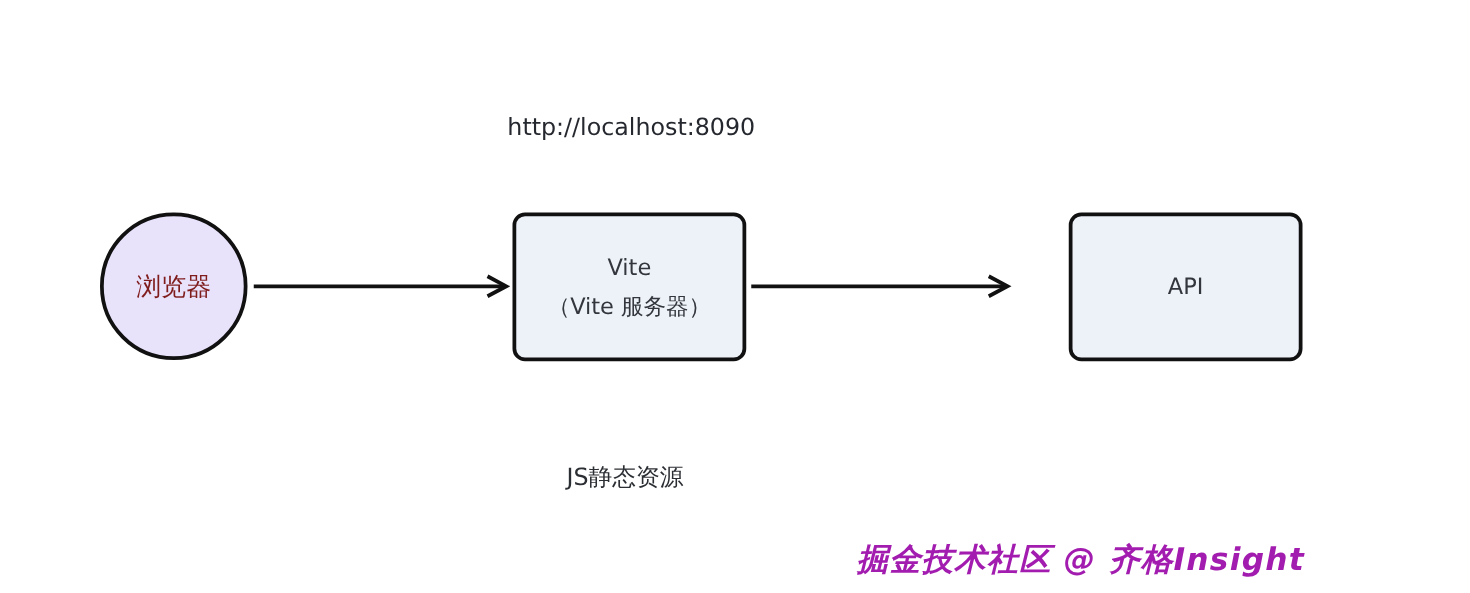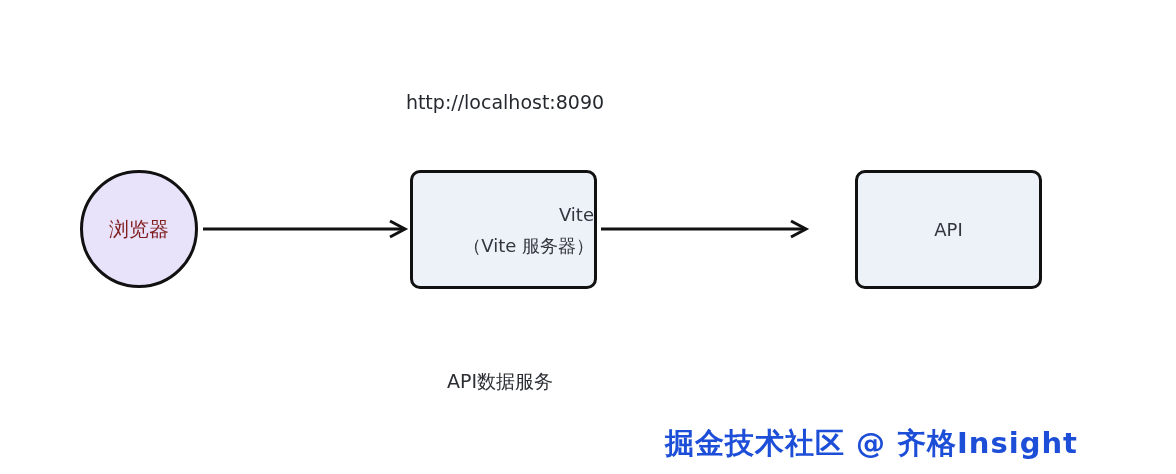--- a/index.html
+++ b/index.html
@@ -7,21 +7,20 @@
     padding: 0;
     background: #ffffff;
     font-family: "DejaVu Sans", "Liberation Sans", sans-serif;
   }
   .canvas {
     position: relative;
     width: 1048px;
     height: 474px;
     background: #ffffff;
     overflow: hidden;
-    padding-left: 34px;
   }
   .node-circle {
     position: absolute;
     left: 80px;
     top: 170px;
     width: 118px;
     height: 118px;
     border: 3px solid #111111;
     border-radius: 50%;
     background: #e9e2fb;
@@ -49,21 +48,21 @@
     justify-content: center;
     text-align: center;
   }
   .node-box .title,
   .node-box .subtitle {
     font-size: 18px;
     line-height: 31px;
     color: #33363d;
     white-space: nowrap;
   }
-  #vite-box { left: 410px; align-items: flex-end; }
+  #vite-box { left: 410px; }
   #api-box  { left: 811px; margin-left: 44px; }
   .url-label {
     position: absolute;
     top: 91px;
     width: 300px;
     text-align: center;
     font-size: 19px;
     color: #25282e;
   }
   #url-vite { left: 355px; }
@@ -82,26 +81,27 @@
     position: absolute;
     top: 214px;
     height: 30px;
   }
   #arrow-1 { left: 200px; width: 212px; }
   #arrow-2 { left: 598px; width: 215px; }
   .watermark {
     position: absolute;
     right: 4px;
     bottom: 10px;
-    font-size: 29px;
+    font-size: 25px;
     font-weight: bold;
-    color: #1d4ed8;
+    color: #a21caf;
     text-shadow: 1px 1px 0 #ffffff, 2px 2px 2px rgba(255,255,255,0.9);
     letter-spacing: 1px;
     white-space: nowrap;
+    font-style: italic;
   }
 </style>
 </head>
 <body>
 
 <div class="canvas">
 
   <div class="url-label" id="url-vite">http://localhost:8090</div>
 
   <div class="node-circle">
@@ -120,17 +120,17 @@
 
   <svg class="arrow" id="arrow-2" viewBox="0 0 215 30">
     <line x1="3" y1="15" x2="207" y2="15" stroke="#111111" stroke-width="3"></line>
     <polyline points="193,7 208,15 193,23" fill="none" stroke="#111111" stroke-width="3"></polyline>
   </svg>
 
   <div class="node-box" id="api-box">
     <span class="title">API</span>
   </div>
 
-  <div class="caption" id="caption-vite">API数据服务</div>
+  <div class="caption" id="caption-vite">JS静态资源</div>
 
   <div class="watermark">掘金技术社区 @ 齐格Insight</div>
 
 </div>
 
 </body></html>

